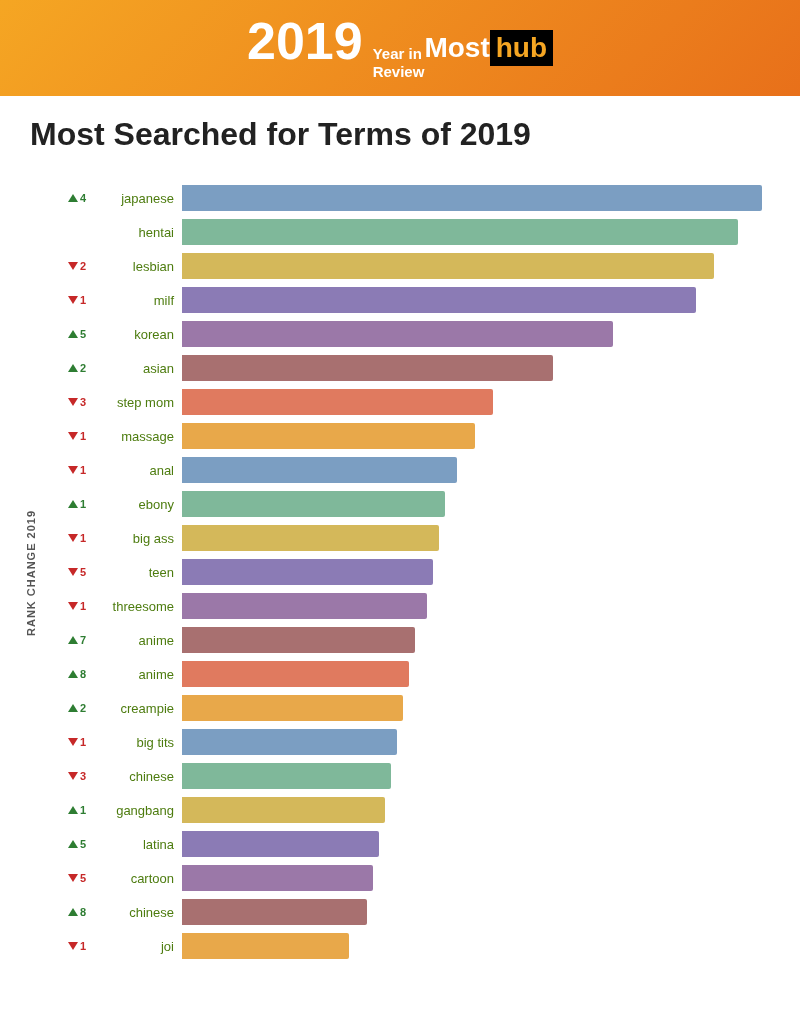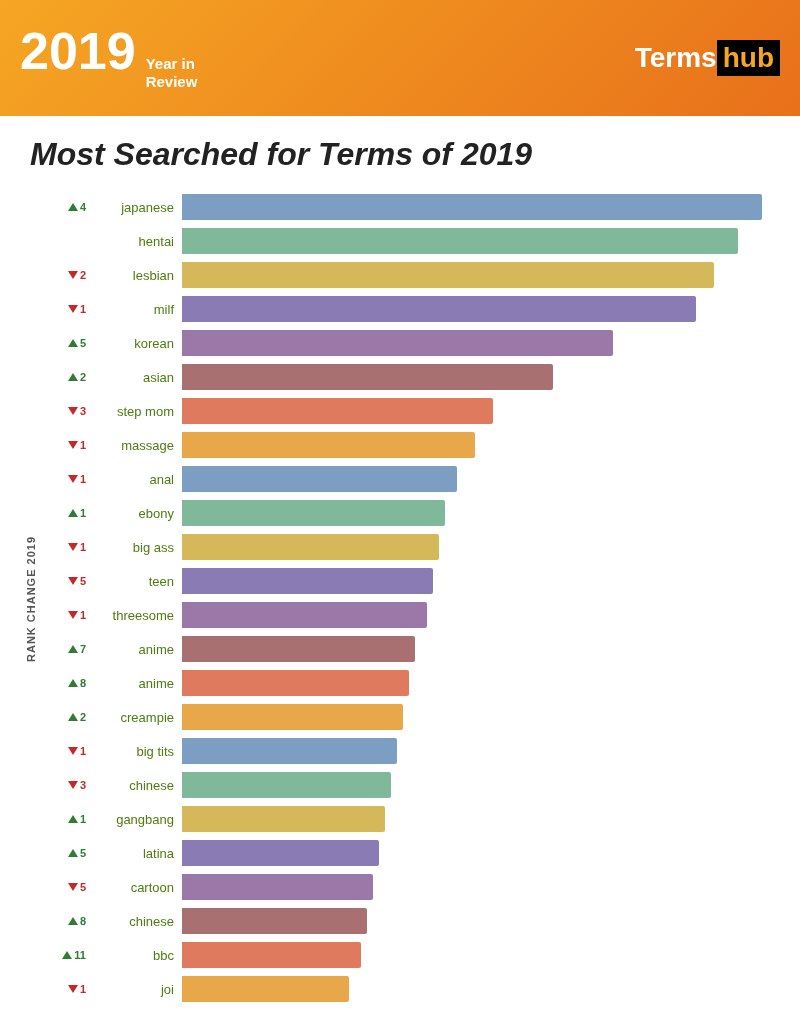--- a/index.html
+++ b/index.html
@@ -9,22 +9,22 @@
       font-family: Arial, sans-serif;
       background: #fff;
     }
 
     
     .header {
       background: linear-gradient(135deg, #f5a623 0%, #e8701a 100%);
       padding: 12px 20px;
       display: flex;
       align-items: center;
-      justify-content: space-between;
-      height: 116px;
+      justify-content: center;
+      height: 96px;
     }
     .header-left {
       display: flex;
       align-items: baseline;
       gap: 10px;
     }
     .year-big {
       font-size: 52px;
       font-weight: 900;
       color: #fff;
@@ -56,22 +56,21 @@
     }
 
     
     .title-section {
       padding: 20px 30px 10px 30px;
     }
     .main-title {
       font-size: 32px;
       font-weight: 900;
       color: #222;
-      margin-bottom: 8px;
-      font-style: italic;
+      margin-bottom: 19px;
     }
 
     
     .chart-area {
       padding: 0 20px 10px 20px;
       display: flex;
       flex-direction: row;
     }
 
     
@@ -158,21 +157,21 @@
 
 <div class="header">
   <div class="header-left">
     <span class="year-big">2019</span>
     <span class="year-sub">
       <span>Year in</span><br>
       <span>Review</span>
     </span>
   </div>
   <div class="logo">
-    <span class="logo-porn">Terms</span>
+    <span class="logo-porn">Most</span>
     <span class="logo-hub">hub</span>
   </div>
 </div>
 
 <div class="title-section">
   <div class="main-title">Most Searched for Terms of 2019</div>
 </div>
 
 <div class="chart-area">
   <div class="y-axis-label">RANK CHANGE 2019</div>
@@ -390,30 +389,20 @@
           <span class="arrow-up"></span>
           <span class="rank-up">8</span>
         </div>
         <div class="term-label">chinese</div>
         <div class="bar-container">
           <div class="bar" style="width: 31%; background-color: rgb(168, 112, 112);"></div>
         </div>
       </div>
       <div class="bar-row">
         <div class="rank-change">
-          <span class="arrow-up"></span>
-          <span class="rank-up">11</span>
-        </div>
-        <div class="term-label">bbc</div>
-        <div class="bar-container">
-          <div class="bar" style="width: 30%; background-color: rgb(224, 122, 95);"></div>
-        </div>
-      </div>
-      <div class="bar-row">
-        <div class="rank-change">
           <span class="arrow-down"></span>
           <span class="rank-down">1</span>
         </div>
         <div class="term-label">joi</div>
         <div class="bar-container">
           <div class="bar" style="width: 28%; background-color: rgb(232, 168, 74);"></div>
         </div>
       </div>
     </div>
 </div>

